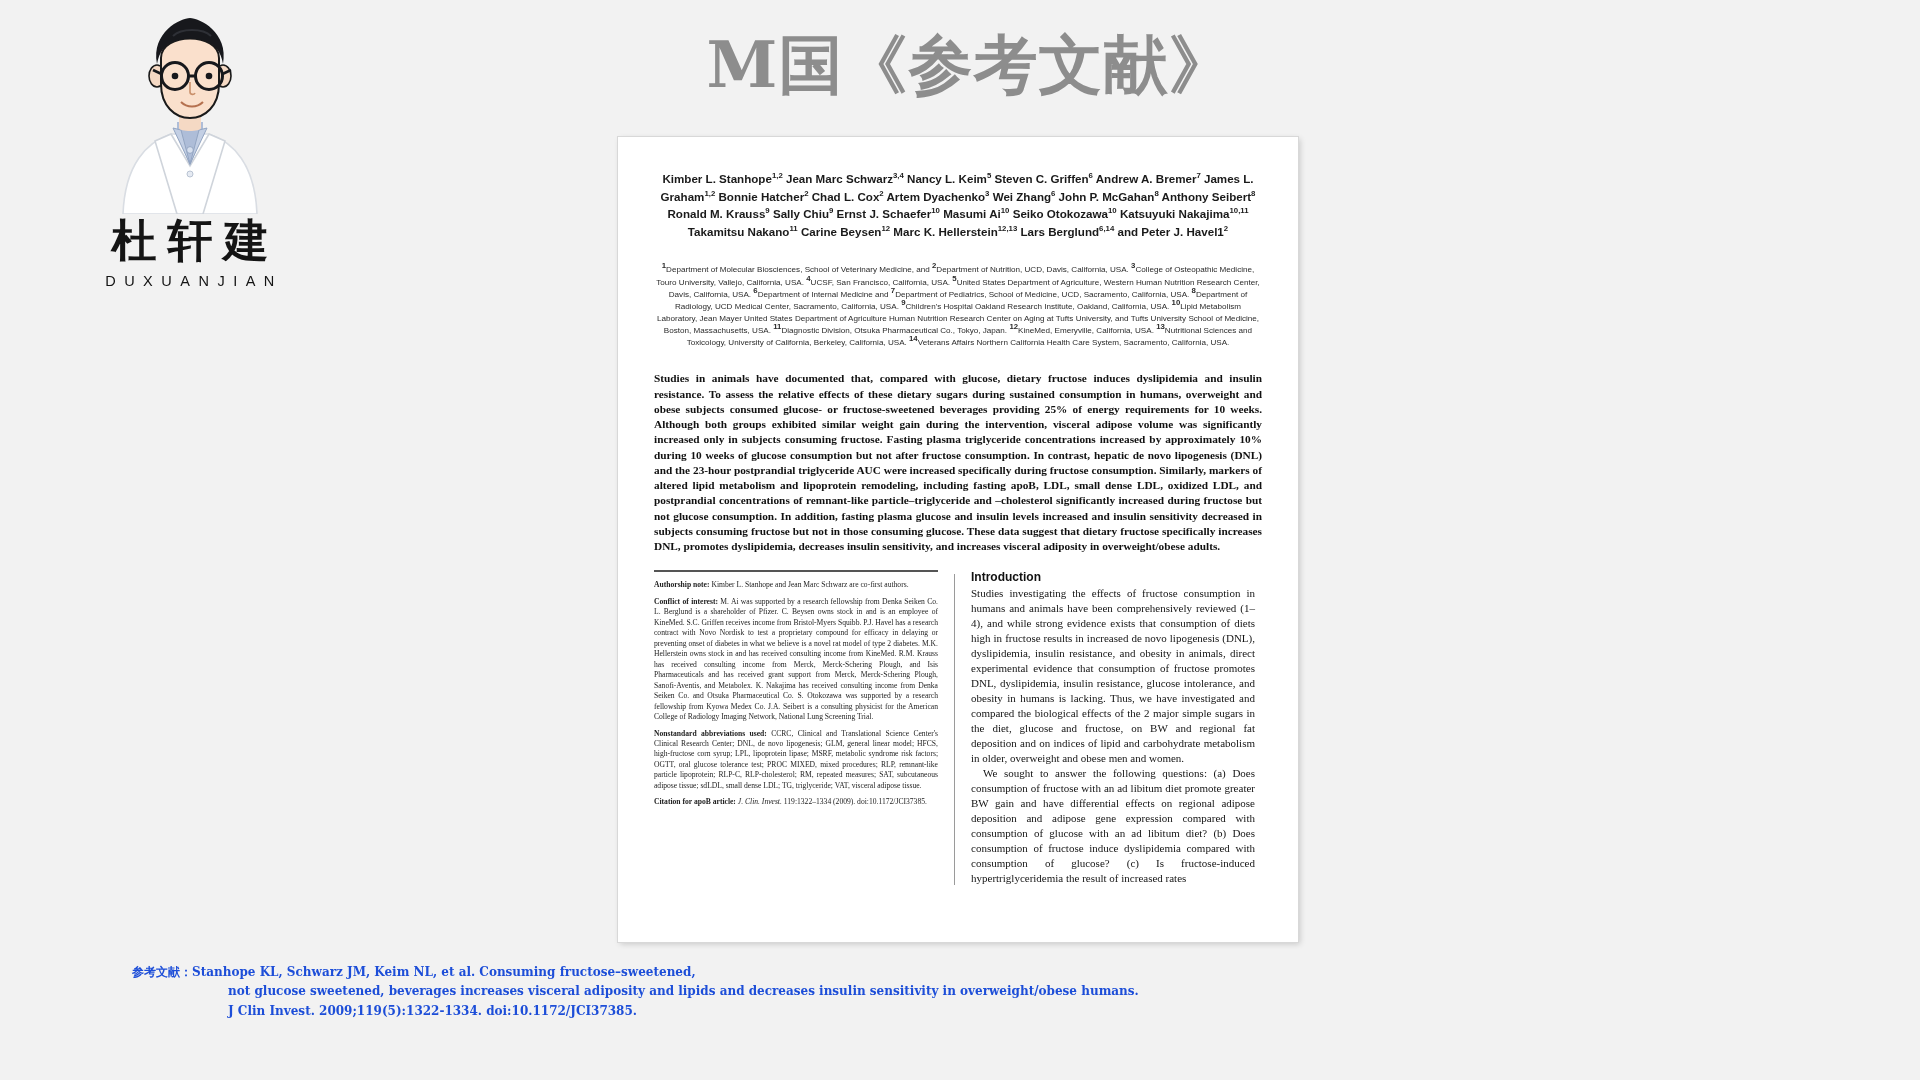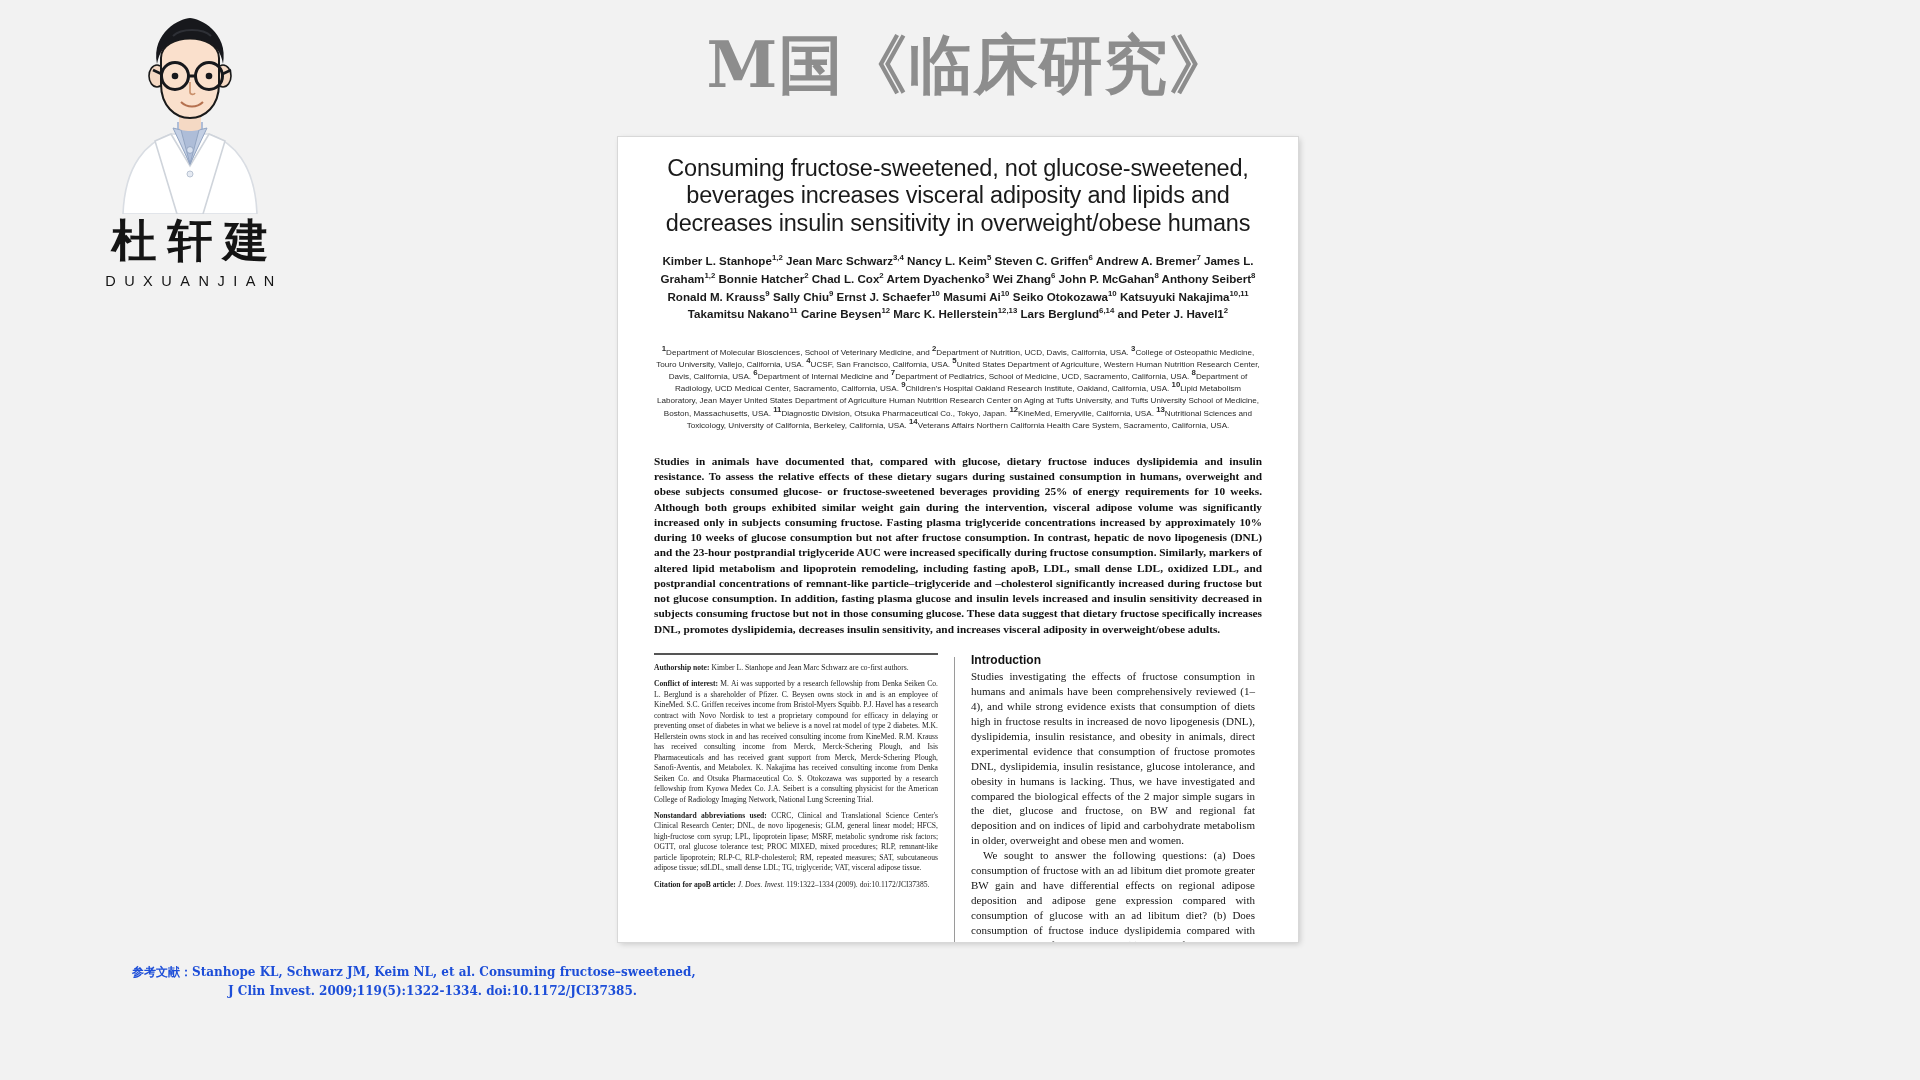--- a/index.html
+++ b/index.html
@@ -139,53 +139,53 @@
         <circle cx="124" cy="62" r="3.3" fill="#17181c"></circle>
 
         <path d="M105 68 L105 78 C105 81 109 81 110 79" fill="none" stroke="#c98f6a" stroke-width="1.6"></path>
         <path d="M96 88 C102 94 112 94 118 88" fill="none" stroke="#b5714f" stroke-width="2"></path>
       </svg>
     </div>
     <div class="logo-cn">杜轩建</div>
     <div class="logo-en">DUXUANJIAN</div>
   </div>
 
-  <div class="headline">M国《临床研究》</div>
+  <div class="headline">M国《参考文献》</div>
 
   <div class="paper">
-    <div class="p-title">Consuming fructose-sweetened, not glucose-sweetened, beverages increases visceral adiposity and lipids and decreases insulin sensitivity in overweight/obese humans</div>
     <div class="p-authors">Kimber L. Stanhope<sup>1,2</sup> Jean Marc Schwarz<sup>3,4</sup> Nancy L. Keim<sup>5</sup> Steven C. Griffen<sup>6</sup> Andrew A. Bremer<sup>7</sup> James L. Graham<sup>1,2</sup> Bonnie Hatcher<sup>2</sup> Chad L. Cox<sup>2</sup> Artem Dyachenko<sup>3</sup> Wei Zhang<sup>6</sup> John P. McGahan<sup>8</sup> Anthony Seibert<sup>8</sup> Ronald M. Krauss<sup>9</sup> Sally Chiu<sup>9</sup> Ernst J. Schaefer<sup>10</sup> Masumi Ai<sup>10</sup> Seiko Otokozawa<sup>10</sup> Katsuyuki Nakajima<sup>10,11</sup> Takamitsu Nakano<sup>11</sup> Carine Beysen<sup>12</sup> Marc K. Hellerstein<sup>12,13</sup> Lars Berglund<sup>6,14</sup> and Peter J. Havel1<sup>2</sup></div>
     <div class="p-affil"><sup>1</sup>Department of Molecular Biosciences, School of Veterinary Medicine, and <sup>2</sup>Department of Nutrition, UCD, Davis, California, USA. <sup>3</sup>College of Osteopathic Medicine, Touro University, Vallejo, California, USA. <sup>4</sup>UCSF, San Francisco, California, USA. <sup>5</sup>United States Department of Agriculture, Western Human Nutrition Research Center, Davis, California, USA. <sup>6</sup>Department of Internal Medicine and <sup>7</sup>Department of Pediatrics, School of Medicine, UCD, Sacramento, California, USA. <sup>8</sup>Department of Radiology, UCD Medical Center, Sacramento, California, USA. <sup>9</sup>Children's Hospital Oakland Research Institute, Oakland, California, USA. <sup>10</sup>Lipid Metabolism Laboratory, Jean Mayer United States Department of Agriculture Human Nutrition Research Center on Aging at Tufts University, and Tufts University School of Medicine, Boston, Massachusetts, USA. <sup>11</sup>Diagnostic Division, Otsuka Pharmaceutical Co., Tokyo, Japan. <sup>12</sup>KineMed, Emeryville, California, USA. <sup>13</sup>Nutritional Sciences and Toxicology, University of California, Berkeley, California, USA. <sup>14</sup>Veterans Affairs Northern California Health Care System, Sacramento, California, USA.</div>
     <div class="p-abstract">Studies in animals have documented that, compared with glucose, dietary fructose induces dyslipidemia and insulin resistance. To assess the relative effects of these dietary sugars during sustained consumption in humans, overweight and obese subjects consumed glucose- or fructose-sweetened beverages providing 25% of energy requirements for 10 weeks. Although both groups exhibited similar weight gain during the intervention, visceral adipose volume was significantly increased only in subjects consuming fructose. Fasting plasma triglyceride concentrations increased by approximately 10% during 10 weeks of glucose consumption but not after fructose consumption. In contrast, hepatic de novo lipogenesis (DNL) and the 23-hour postprandial triglyceride AUC were increased specifically during fructose consumption. Similarly, markers of altered lipid metabolism and lipoprotein remodeling, including fasting apoB, LDL, small dense LDL, oxidized LDL, and postprandial concentrations of remnant-like particle–triglyceride and –cholesterol significantly increased during fructose but not glucose consumption. In addition, fasting plasma glucose and insulin levels increased and insulin sensitivity decreased in subjects consuming fructose but not in those consuming glucose. These data suggest that dietary fructose specifically increases DNL, promotes dyslipidemia, decreases insulin sensitivity, and increases visceral adiposity in overweight/obese adults.</div>
 
     <div class="p-columns">
       <div class="col-left">
         <div class="hr-top"></div>
         <div class="fn">
           <b>Authorship note:</b><span> Kimber L. Stanhope and Jean Marc Schwarz are co-first authors.</span>
         </div>
         <div class="fn">
           <b>Conflict of interest:</b><span> M. Ai was supported by a research fellowship from Denka Seiken Co. L. Berglund is a shareholder of Pfizer. C. Beysen owns stock in and is an employee of KineMed. S.C. Griffen receives income from Bristol-Myers Squibb. P.J. Havel has a research contract with Novo Nordisk to test a proprietary compound for efficacy in delaying or preventing onset of diabetes in what we believe is a novel rat model of type 2 diabetes. M.K. Hellerstein owns stock in and has received consulting income from KineMed. R.M. Krauss has received consulting income from Merck, Merck-Schering Plough, and Isis Pharmaceuticals and has received grant support from Merck, Merck-Schering Plough, Sanofi-Aventis, and Metabolex. K. Nakajima has received consulting income from Denka Seiken Co. and Otsuka Pharmaceutical Co. S. Otokozawa was supported by a research fellowship from Kyowa Medex Co. J.A. Seibert is a consulting physicist for the American College of Radiology Imaging Network, National Lung Screening Trial.</span>
         </div>
         <div class="fn">
           <b>Nonstandard abbreviations used:</b><span> CCRC, Clinical and Translational Science Center's Clinical Research Center; DNL, de novo lipogenesis; GLM, general linear model; HFCS, high-fructose corn syrup; LPL, lipoprotein lipase; MSRF, metabolic syndrome risk factors; OGTT, oral glucose tolerance test; PROC MIXED, mixed procedures; RLP, remnant-like particle lipoprotein; RLP-C, RLP-cholesterol; RM, repeated measures; SAT, subcutaneous adipose tissue; sdLDL, small dense LDL; TG, triglyceride; VAT, visceral adipose tissue.</span>
         </div>
         <div class="fn">
-          <b>Citation for apoB article:</b><i> J. Does. Invest.</i><span> 119:1322–1334 (2009). doi:10.1172/JCI37385.</span>
+          <b>Citation for apoB article:</b><i> J. Clin. Invest.</i><span> 119:1322–1334 (2009). doi:10.1172/JCI37385.</span>
         </div>
       </div>
 
       <div class="col-rule"></div>
 
       <div class="col-right">
         <div class="intro-h">Introduction</div>
         <div class="intro-p">Studies investigating the effects of fructose consumption in humans and animals have been comprehensively reviewed (1–4), and while strong evidence exists that consumption of diets high in fructose results in increased de novo lipogenesis (DNL), dyslipidemia, insulin resistance, and obesity in animals, direct experimental evidence that consumption of fructose promotes DNL, dyslipidemia, insulin resistance, glucose intolerance, and obesity in humans is lacking. Thus, we have investigated and compared the biological effects of the 2 major simple sugars in the diet, glucose and fructose, on BW and regional fat deposition and on indices of lipid and carbohydrate metabolism in older, overweight and obese men and women.</div>
         <div class="intro-p">We sought to answer the following questions: (a) Does consumption of fructose with an ad libitum diet promote greater BW gain and have differential effects on regional adipose deposition and adipose gene expression compared with consumption of glucose with an ad libitum diet? (b) Does consumption of fructose induce dyslipidemia compared with consumption of glucose? (c) Is fructose-induced hypertriglyceridemia the result of increased rates</div>
       </div>
     </div>
   </div>
 
   <div class="ref">
     <span class="ref-label">参考文献：</span><span class="ref-body">Stanhope KL, Schwarz JM, Keim NL, et al. Consuming fructose–sweetened,</span>
+    <span class="ref-indent">not glucose sweetened, beverages increases visceral adiposity and lipids and decreases insulin sensitivity in overweight/obese humans.</span>
     <span class="ref-indent">J Clin Invest. 2009;119(5):1322-1334. doi:10.1172/JCI37385.</span>
   </div>
 
 </div>
 
 </body></html>

